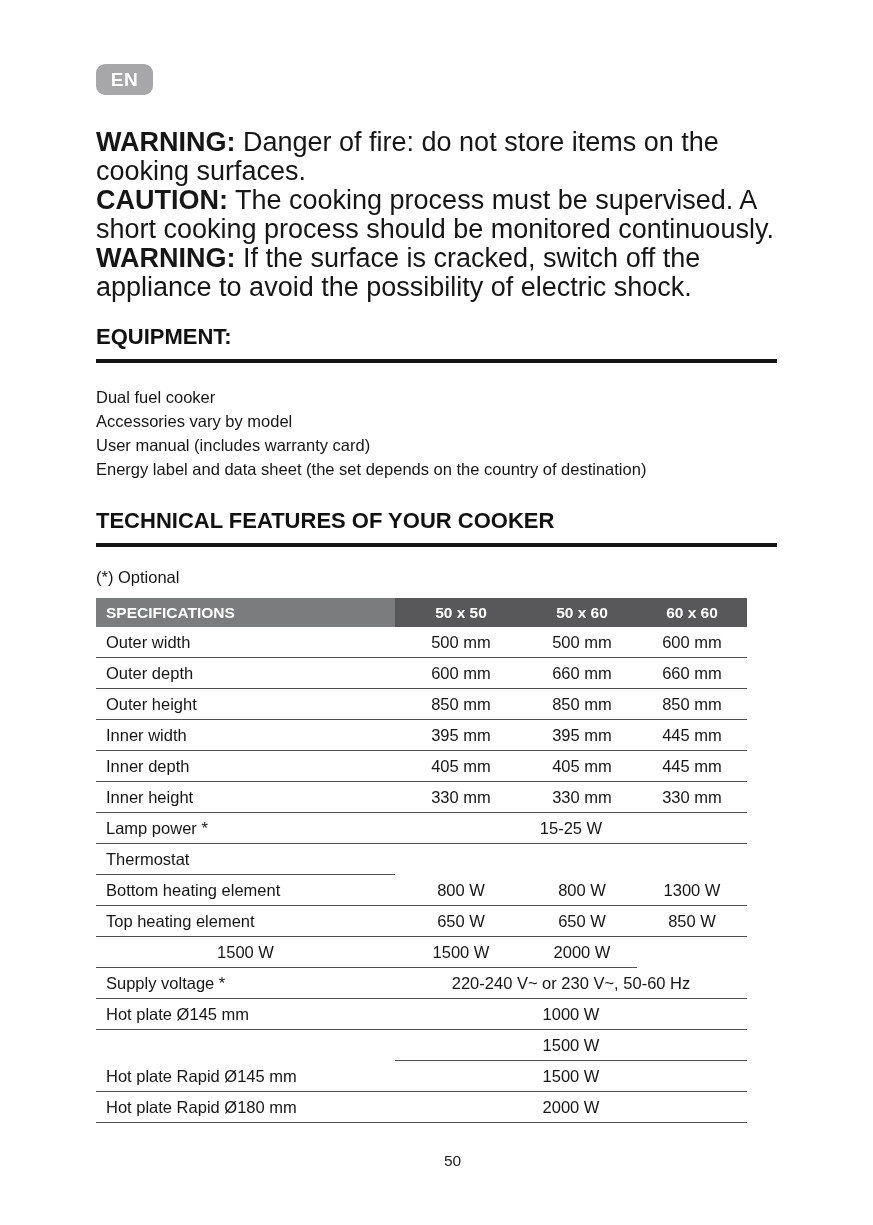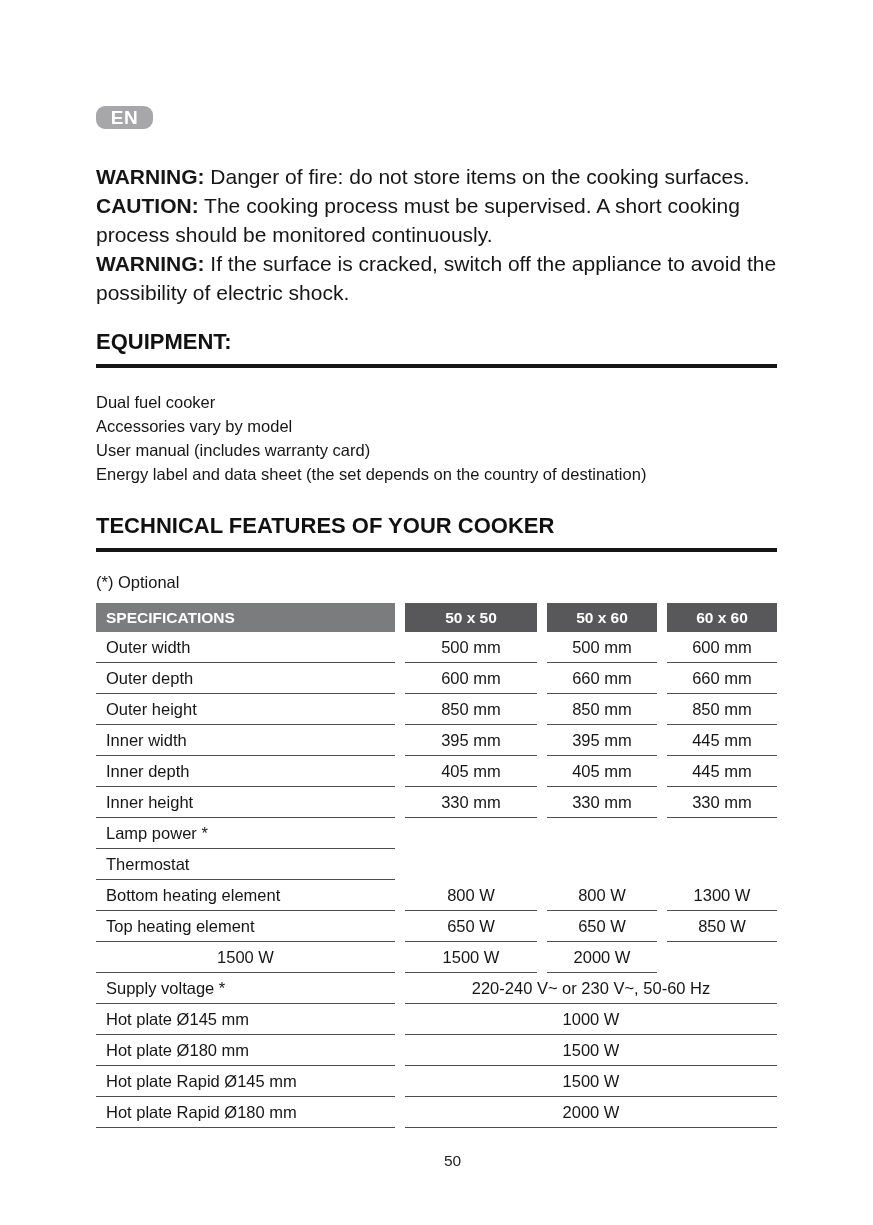--- a/index.html
+++ b/index.html
@@ -4,43 +4,42 @@
 <style>
   * { margin:0; padding:0; box-sizing:border-box; }
   html, body { background:#ffffff; }
   body {
     width:873px; height:1225px; position:relative;
     font-family:"Liberation Sans", sans-serif; color:#161616;
   }
   .page { position:absolute; inset:0; padding:64px 96px 0 96px; }
 
   .lang-badge{
-    width:57px; height:23px; border-radius:9px;
+    width:57px; height:31px; border-radius:9px;
     background:var(--badge-bg,#a7a7aa); color:#ffffff;
     font-weight:bold; font-size:19px; letter-spacing:.5px;
-    display:flex; align-items:center; justify-content:center;margin-top:42px;
+    display:flex; align-items:center; justify-content:center;
   }
 
-  .warnings{ margin-top:33px; font-size:21px; line-height:29px; }
+  .warnings{ margin-top:33px; font-size:27px; line-height:29px; }
   .warning-para strong{ font-weight:bold; }
 
   .section-heading{ font-size:22px; line-height:26px; font-weight:bold; color:#111; }
   .heading-equipment{ margin-top:22px; }
   .heading-technical{ margin-top:27px; }
   .rule{ height:4px; background:#141414; margin-top:9px; }
 
   .equip-list{ margin-top:22px; font-size:16.5px; line-height:24px; }
 
   .optional-note{ margin-top:20px; font-size:16.5px; line-height:20px; }
 
   .spec-table{ margin-top:11px; }
   .spec-row{
     display:grid;
     grid-template-columns:299px 132px 110px 110px;
-    column-gap:10px;
   }
   .spec-header .cell{
     height:29px; display:flex; align-items:center;
     font-weight:bold; font-size:15.5px; color:#ffffff;
   }
   .hdr-label{ background:var(--header-spec-bg,#7b7c7e); padding-left:10px; }
   .hdr-val{ background:var(--header-size-bg,#58585a); justify-content:center; }
 
   .body-cell{
     height:31px; display:flex; align-items:center;
@@ -121,20 +120,21 @@
         <div class="cell val-cell body-cell">445 mm</div>
       </div>
       <div class="spec-row">
         <div class="cell label-cell body-cell">Inner height</div>
         <div class="cell val-cell body-cell">330 mm</div>
         <div class="cell val-cell body-cell">330 mm</div>
         <div class="cell val-cell body-cell">330 mm</div>
       </div>
       <div class="spec-row">
         <div class="cell label-cell body-cell">Lamp power *</div>
+        <div class="cell span-cell body-cell">15-25 W</div>
       </div>
       <div class="spec-row">
         <div class="cell label-cell body-cell">Thermostat</div>
       </div>
       <div class="spec-row">
         <div class="cell label-cell body-cell">Bottom heating element</div>
         <div class="cell val-cell body-cell">800 W</div>
         <div class="cell val-cell body-cell">800 W</div>
         <div class="cell val-cell body-cell">1300 W</div>
       </div>
@@ -151,21 +151,20 @@
       </div>
       <div class="spec-row">
         <div class="cell label-cell body-cell">Supply voltage *</div>
         <div class="cell span-cell body-cell">220-240 V~ or 230 V~, 50-60 Hz</div>
       </div>
       <div class="spec-row">
         <div class="cell label-cell body-cell">Hot plate Ø145 mm</div>
         <div class="cell span-cell body-cell">1000 W</div>
       </div>
       <div class="spec-row">
-        <div class="cell label-cell body-cell">Hot plate Ø180 mm</div>
         <div class="cell span-cell body-cell">1500 W</div>
       </div>
       <div class="spec-row">
         <div class="cell label-cell body-cell">Hot plate Rapid Ø145 mm</div>
         <div class="cell span-cell body-cell">1500 W</div>
       </div>
       <div class="spec-row">
         <div class="cell label-cell body-cell">Hot plate Rapid Ø180 mm</div>
         <div class="cell span-cell body-cell">2000 W</div>
       </div>

